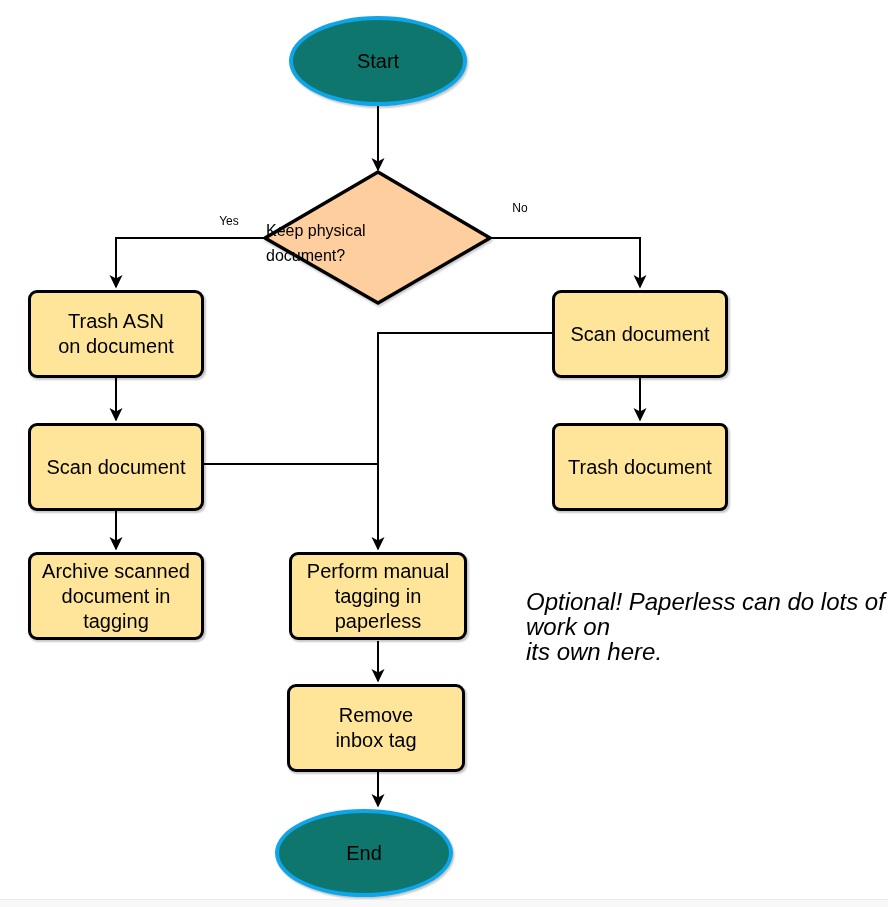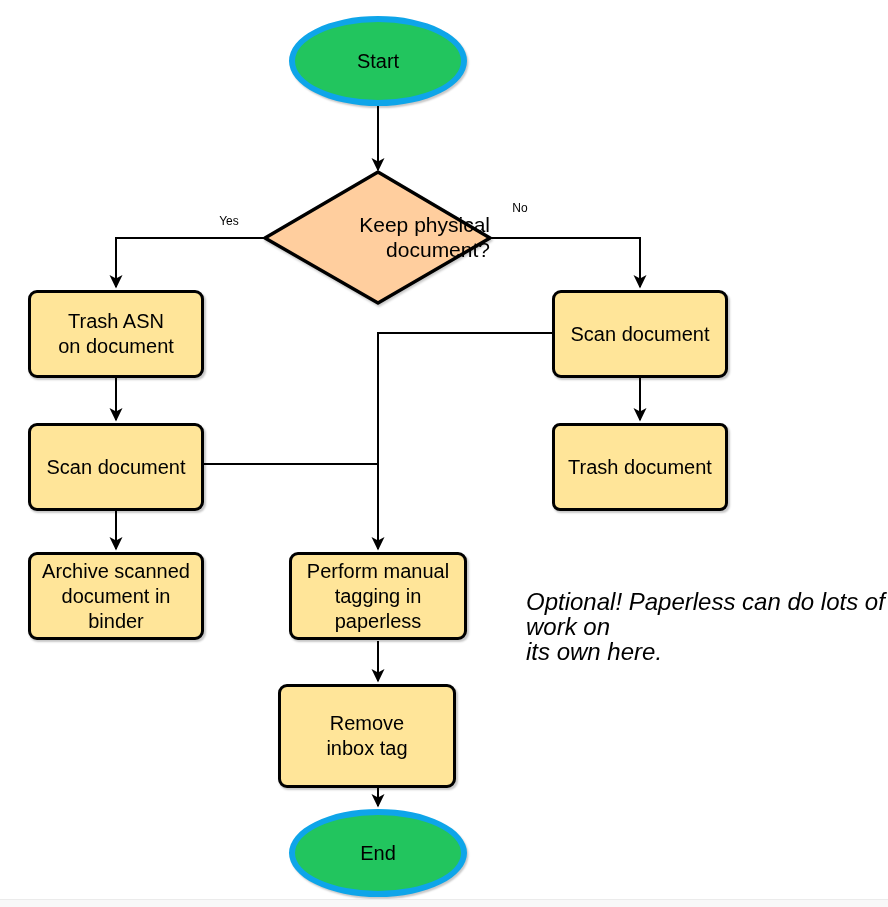--- a/index.html
+++ b/index.html
@@ -25,29 +25,30 @@
     white-space: pre-line;
     box-sizing: border-box;
     box-shadow: 1.5px 2px 2px rgba(0,0,0,0.22);
   }
   .process {
     background: #ffe599;
     border: 3px solid #000;
     border-radius: 9px;
   }
   .terminator {
-    background: #22c55e;
-    border: 6px solid #0ea5e9;
+    background: #0f766e;
+    border: 4px solid #0ea5e9;
     border-radius: 50%;
   }
   .decision-label {
     position: absolute;
-    text-align: right;
-    font-size: 21px; line-height: 25px;
+    text-align: left;
+    font-size: 16px; line-height: 25px;
     white-space: pre-line;
+    margin-top: 6px;
   }
   .edge-label {
     position: absolute;
     font-size: 12px; line-height: 24px;
     text-align: center;
   }
   .note {
     position: absolute;
     font-style: italic;
     font-size: 24px; line-height: 25px;
@@ -65,22 +66,22 @@
     box-sizing: border-box;
   }
   
   #node-start       { left: 289px; top: 16px;  width: 178px; height: 90px; }
   #node-write-asn   { left: 28px;  top: 290px; width: 176px; height: 88px; }
   #node-scan-yes    { left: 28px;  top: 423px; width: 176px; height: 88px; }
   #node-archive     { left: 28px;  top: 552px; width: 176px; height: 88px; }
   #node-scan-no     { left: 552px; top: 290px; width: 176px; height: 88px; }
   #node-trash       { left: 552px; top: 423px; width: 176px; height: 88px; border-radius: 8px; }
   #node-tagging     { left: 289px; top: 552px; width: 178px; height: 88px; }
-  #node-remove      { left: 278px; top: 684px; width: 178px; height: 104px; }
-  #node-end         { left: 289px; top: 809px; width: 178px; height: 88px; }
+  #node-remove      { left: 287px; top: 684px; width: 178px; height: 88px; }
+  #node-end         { left: 275px; top: 809px; width: 178px; height: 88px; }
   #label-decision   { left: 266px; top: 212px; width: 224px; }
   #label-yes        { left: 199px; top: 209px; width: 60px; }
   #label-no         { left: 490px; top: 196px; width: 60px; }
   #note-optional    { left: 482px; top: 589px; width: 400px; }
 </style>
 </head>
 <body>
 
 <svg id="canvas-svg" viewBox="0 0 888 907" xmlns="http://www.w3.org/2000/svg">
   <defs>
@@ -119,21 +120,21 @@
 on document</span>
 </div>
 
 <div class="node process" id="node-scan-yes">
   <span>Scan document</span>
 </div>
 
 <div class="node process" id="node-archive">
   <span>Archive scanned
 document in
-binder</span>
+tagging</span>
 </div>
 
 <div class="node process" id="node-scan-no">
   <span>Scan document</span>
 </div>
 
 <div class="node process" id="node-trash">
   <span>Trash document</span>
 </div>
 

